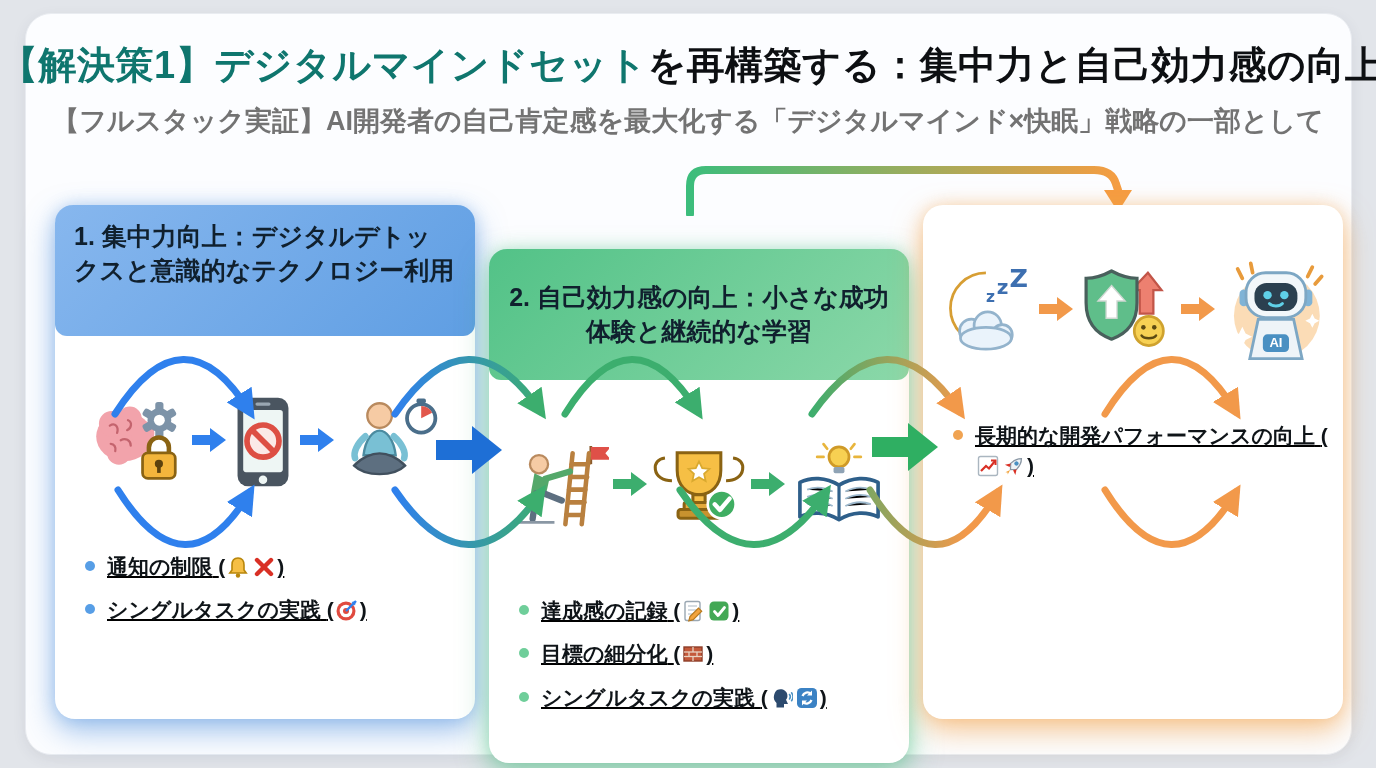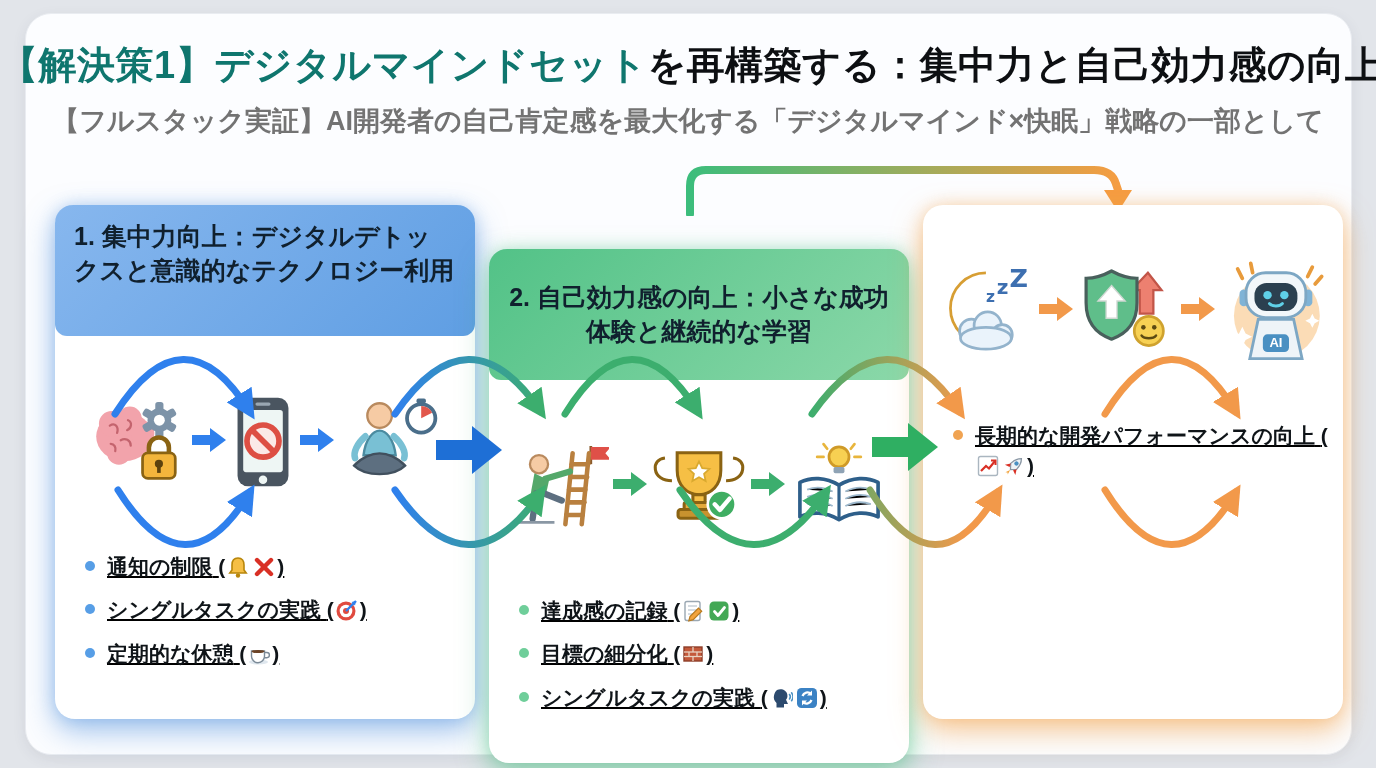--- a/index.html
+++ b/index.html
@@ -135,29 +135,20 @@
       <li>
           <span class="dot"></span>
         <span class="btxt"><span>シングルタスクの実践</span> <span>(</span><span class="bi"><svg viewBox="0 0 24 24">
                 <circle cx="11" cy="13" r="9.5" fill="#e04a3f"></circle>
                 <circle cx="11" cy="13" r="6.3" fill="#ffffff"></circle>
                 <circle cx="11" cy="13" r="3" fill="#e04a3f"></circle>
                 <line x1="11" y1="13" x2="21" y2="3" stroke="#2f80ed" stroke-width="2.4"></line>
                 <path d="M21 3l-4.5 1 3.5 3.5z" fill="#2f80ed"></path>
               </svg></span><span>)</span></span>
         </li>
-      <li>
-          <span class="dot"></span>
-        <span class="btxt"><span>定期的な休憩</span> <span>(</span><span class="bi"><svg viewBox="0 0 24 24">
-                <ellipse cx="11.5" cy="20" rx="9.5" ry="2.6" fill="#dfe7ee"></ellipse>
-                <path d="M4.5 9h13v5.2a6.5 6.5 0 0 1-13 0z" fill="#ffffff" stroke="#7b8a97" stroke-width="1.4"></path>
-                <path d="M17.5 10.5h2.3a2.6 2.6 0 0 1 0 5.2h-2.3" fill="none" stroke="#7b8a97" stroke-width="1.4"></path>
-                <ellipse cx="11" cy="9.5" rx="6.5" ry="1.6" fill="#6b4326"></ellipse>
-              </svg></span><span>)</span></span>
-        </li>
     </ul>
   </div>
 
   <div class="panel p2">
     <div class="phead">2. 自己効力感の向上：小さな成功体験と継続的な学習</div>
     <div class="flow">
       <span class="ficon">
         <svg width="100" height="100" viewBox="0 0 110 100">
           <line x1="90" y1="6" x2="90" y2="26" stroke="#8a5a2b" stroke-width="3"></line>
           <path d="M90 7h22l-6 7 6 7H90z" fill="#df5048"></path>

